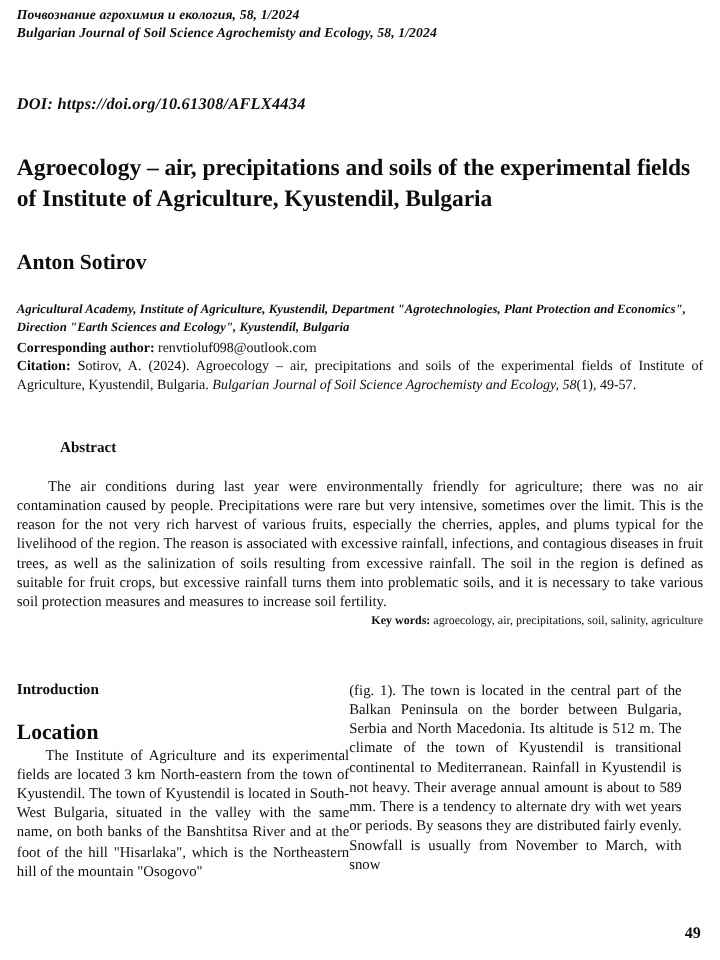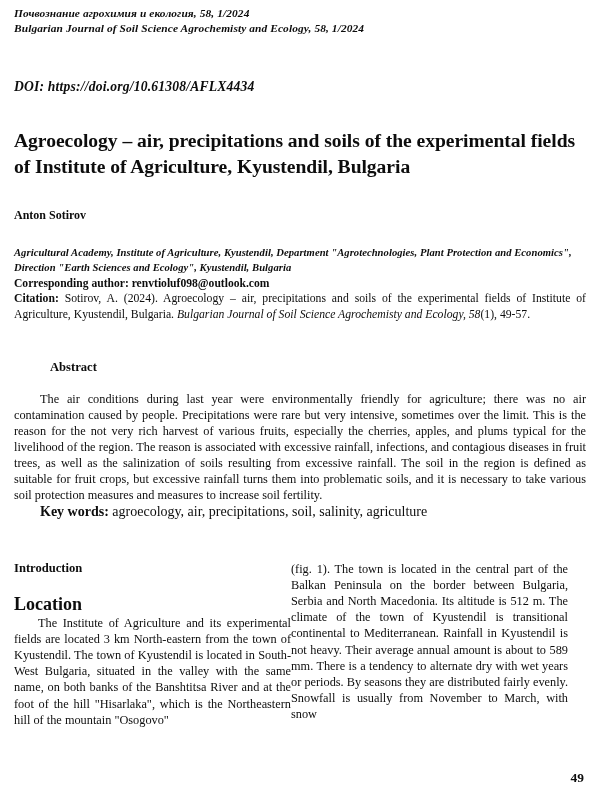--- a/index.html
+++ b/index.html
@@ -46,42 +46,42 @@
     font-weight: bold;
     font-size: 19.6px;
     line-height: 26px;
     letter-spacing: -0.05px;
   }
 
   
   .author {
     margin-top: 28px;
     font-weight: bold;
-    font-size: 12px;
+    font-size: 18px;
   }
 
   
   .affiliation {
     margin-top: 23px;
     font-style: italic;
     font-weight: bold;
     font-size: 10.6px;
     line-height: 14.4px;
     letter-spacing: 0.05px;
   }
   .corresponding {
     margin-top: 1px;
     font-size: 11.6px;
     line-height: 15px;
   }
   .corresponding .lbl {
     font-weight: bold;
   }
   .corresponding .eml {
-    font-weight: bold;
+    font-weight: normal;
   }
 
   
   .citation {
     font-size: 11.7px;
     line-height: 15.3px;
     text-align: justify;
   }
   .citation .lbl { font-weight: bold; }
   .citation .jrnl { font-style: italic; }
@@ -95,23 +95,24 @@
   }
   .abstract-body {
     margin-top: 16px;
     font-size: 12.3px;
     line-height: 16.1px;
     text-align: justify;
     text-indent: 26px;
   }
   .keywords {
     margin-top: 1px;
-    font-size: 14px;
+    font-size: 10px;
     line-height: 16.1px;
     text-indent: 26px;
+    text-align: right;
   }
   .keywords .lbl { font-weight: bold; }
 
   
   .columns {
     margin-top: 40px;
     display: flex;
   }
   .col {
     width: 277px;

